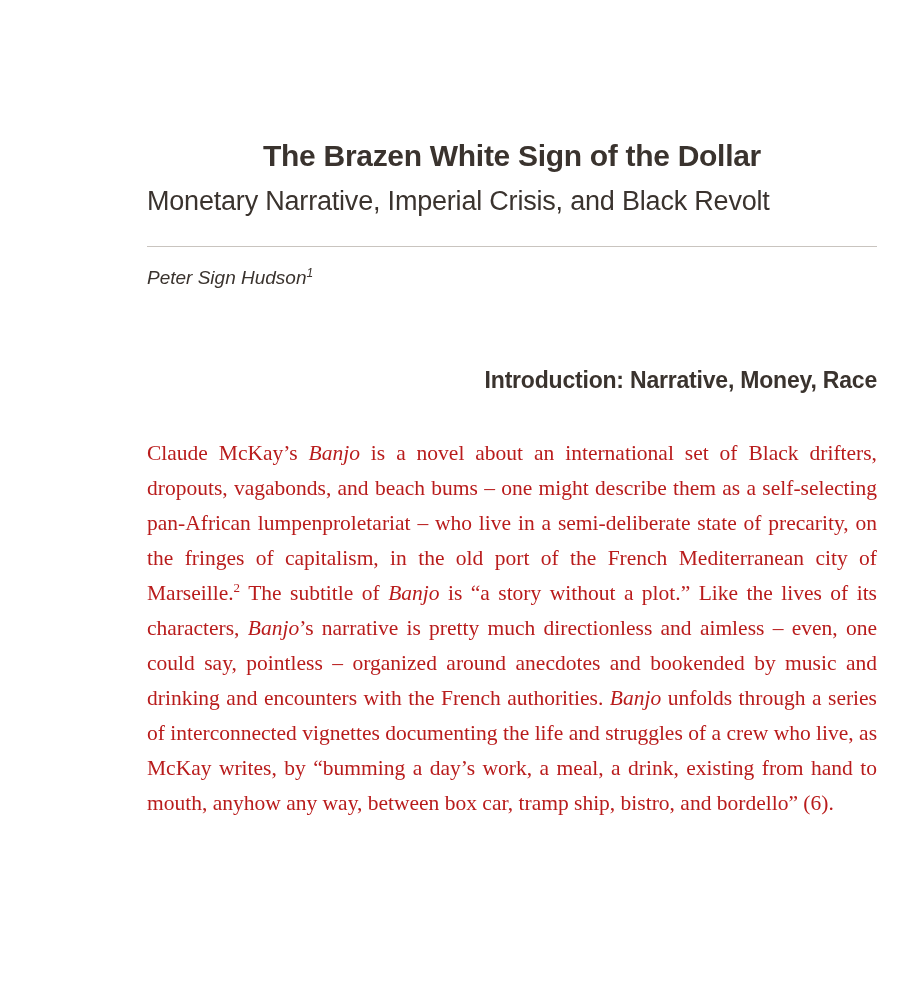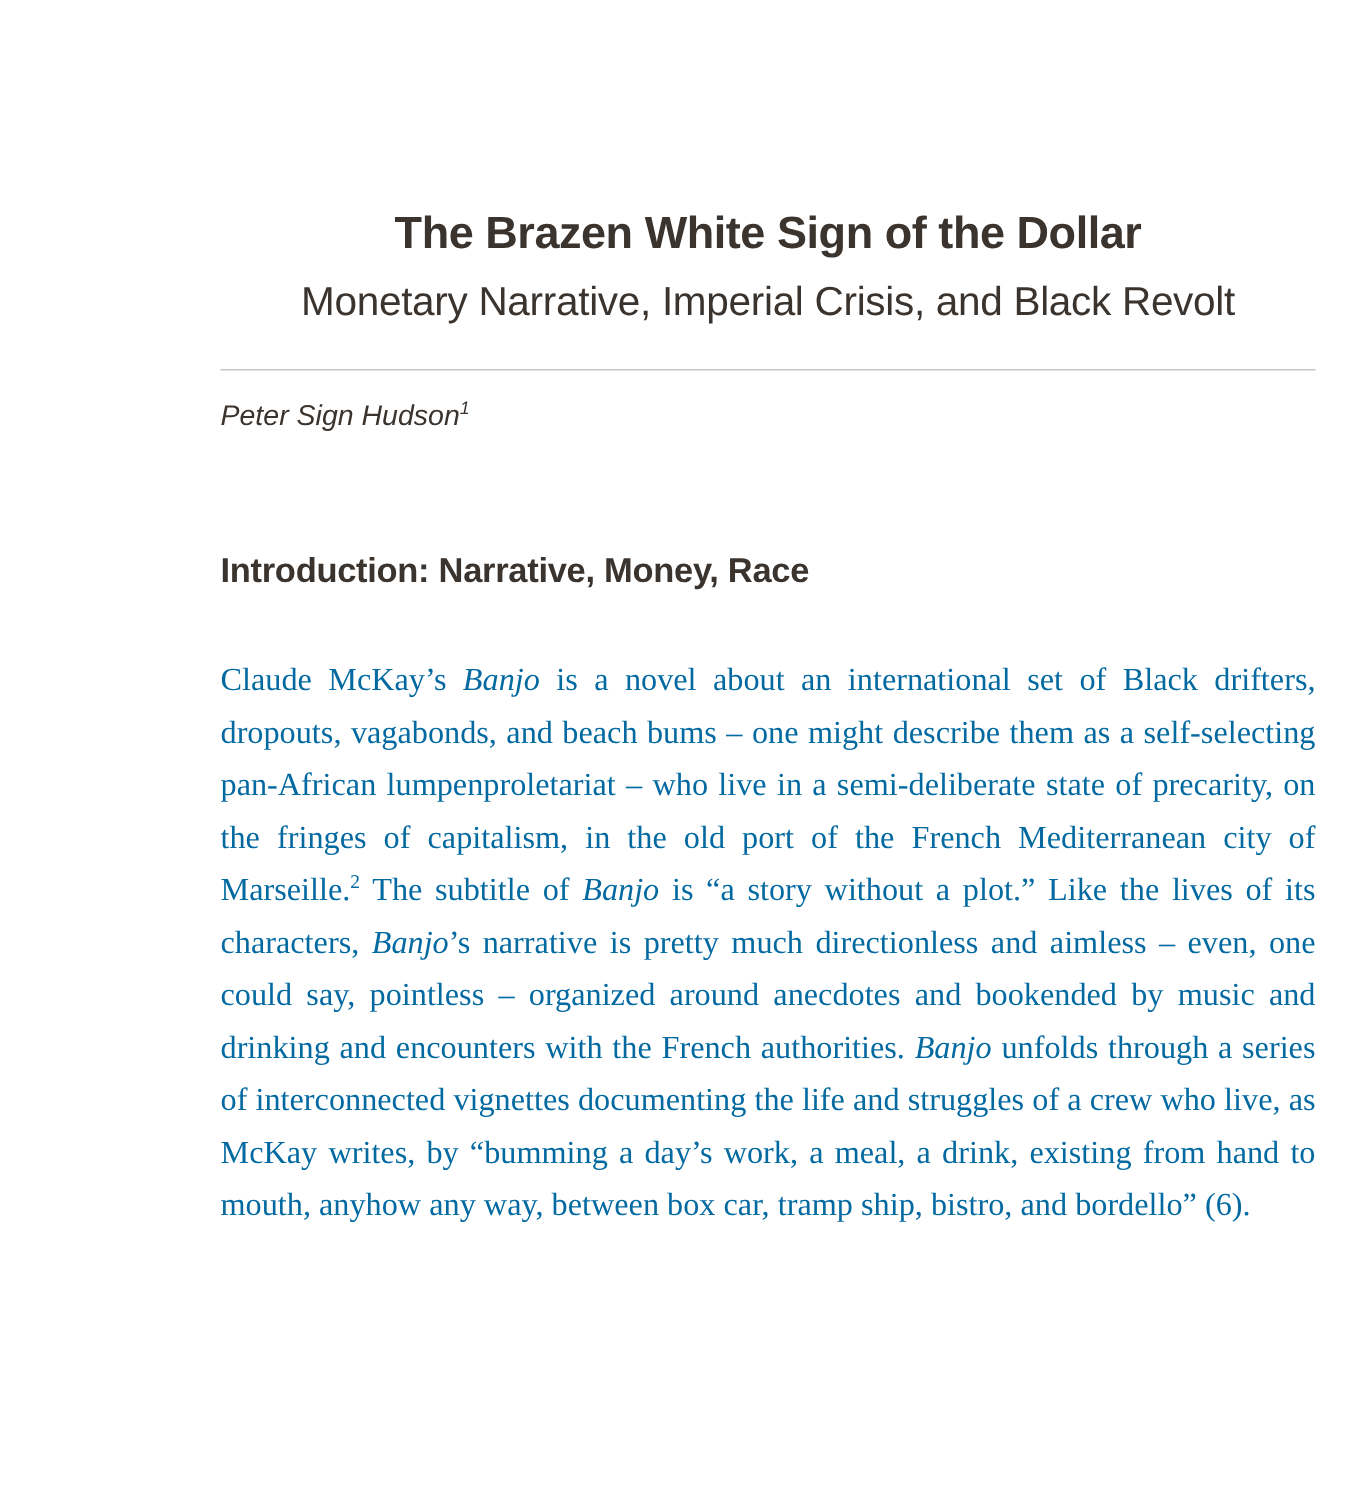--- a/index.html
+++ b/index.html
@@ -31,21 +31,20 @@
     text-align: center;
   }
   .article-subtitle {
     margin: 10px 0 0 0;
     font-family: "Liberation Sans", sans-serif;
     font-weight: 400;
     font-size: 27px;
     line-height: 34px;
     letter-spacing: -0.2px;
     color: #3a332e;
-    text-align: center;
   }
   .author-divider {
     border: none;
     border-top: 1px solid #c9c4bf;
     margin: 28px 0 0 0;
     width: 730px;
   }
   .author-line {
     margin: 20px 0 0 0;
     font-family: "Liberation Sans", sans-serif;
@@ -58,27 +57,28 @@
     line-height: 0;
     vertical-align: super;
   }
   .section-heading {
     margin: 78px 0 0 0;
     font-family: "Liberation Sans", sans-serif;
     font-weight: 700;
     font-size: 23px;
     letter-spacing: -0.2px;
     color: #3a332e;
+    text-align: right;
   }
   .article-body {
     margin-top: 42px;
     font-family: "Liberation Serif", serif;
     font-size: 21.5px;
     line-height: 35px;
-    color: #0369a1;
+    color: #b91c1c;
     text-align: justify;
   }
   .article-body p {
     margin: 0;
   }
   .article-body p.indent {
     text-indent: 40px;
   }
   .article-body sup {
     font-size: 13px;

